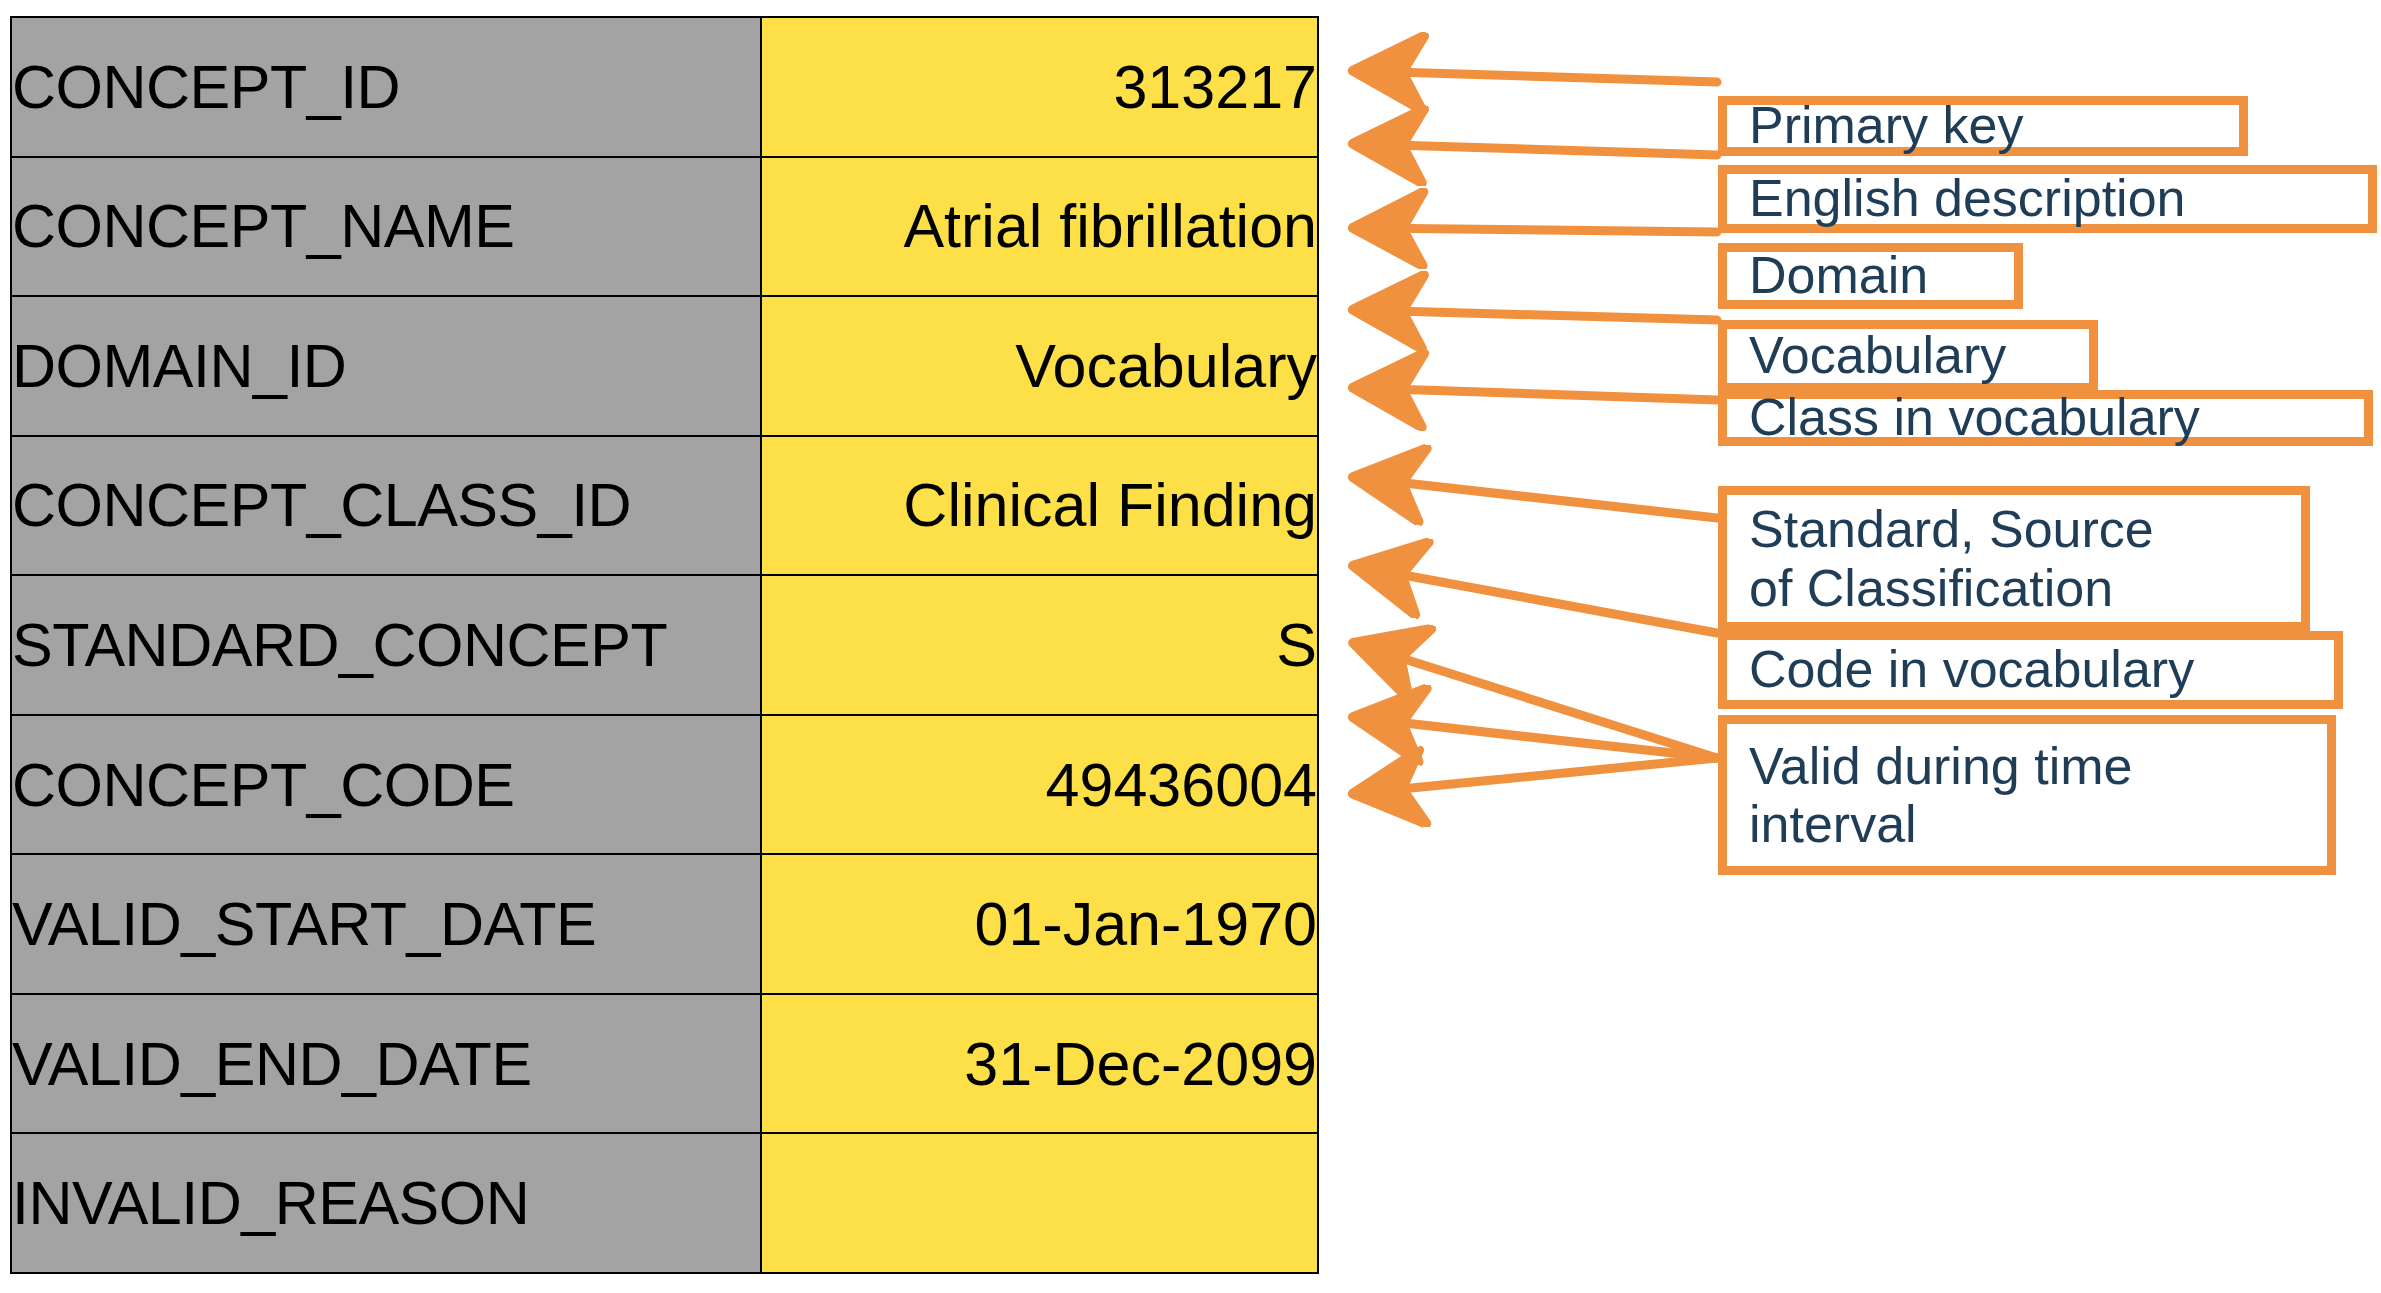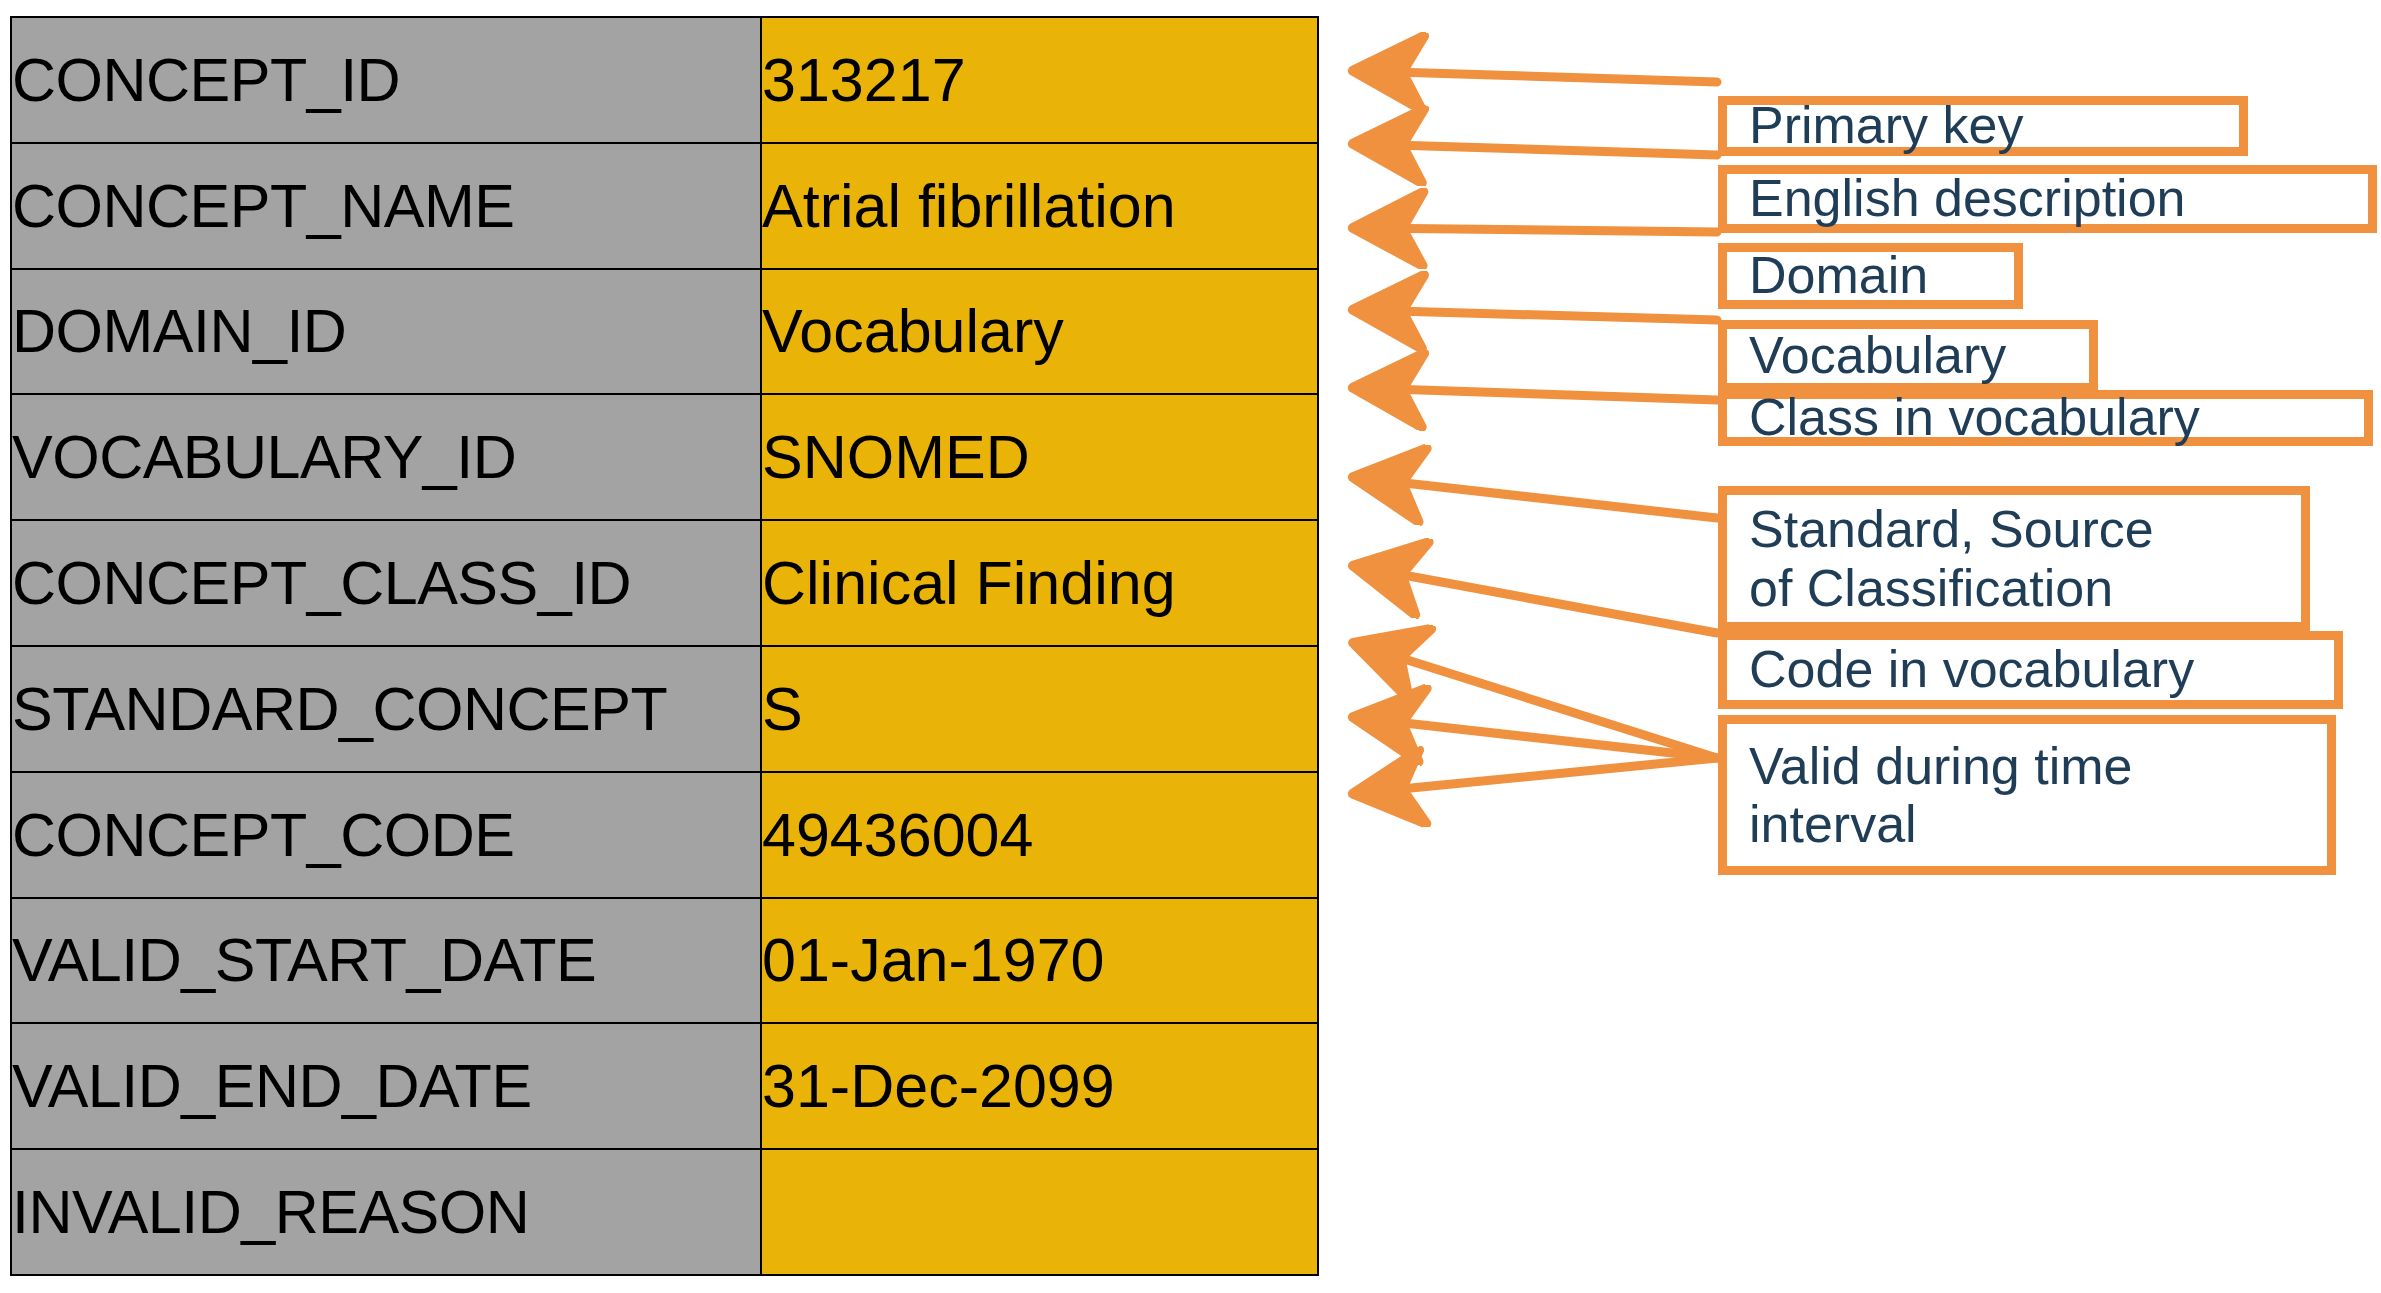--- a/index.html
+++ b/index.html
@@ -32,24 +32,24 @@
     background:#a3a3a3;
     color:#000000;
     font-size:61px;
     text-align:left;
     padding-left:10px;
     letter-spacing:-0.5px;
     white-space:nowrap;
   }
   td.field-value{
     width:555px;
-    background:#eab308;
+    background:#fde047;
     color:#000000;
     font-size:61px;
-    text-align:left;
+    text-align:right;
     white-space:nowrap;
   }
 
   
   #arrow-layer{
     position:absolute;left:0;top:0;
     width:2381px;height:1293px;
     pointer-events:none;
   }
 
@@ -82,24 +82,20 @@
         <td class="field-name">CONCEPT_ID</td>
         <td class="field-value">313217</td>
       </tr>
       <tr>
         <td class="field-name">CONCEPT_NAME</td>
         <td class="field-value">Atrial fibrillation</td>
       </tr>
       <tr>
         <td class="field-name">DOMAIN_ID</td>
         <td class="field-value">Vocabulary</td>
-      </tr>
-      <tr>
-        <td class="field-name">VOCABULARY_ID</td>
-        <td class="field-value">SNOMED</td>
       </tr>
       <tr>
         <td class="field-name">CONCEPT_CLASS_ID</td>
         <td class="field-value">Clinical Finding</td>
       </tr>
       <tr>
         <td class="field-name">STANDARD_CONCEPT</td>
         <td class="field-value">S</td>
       </tr>
       <tr>

